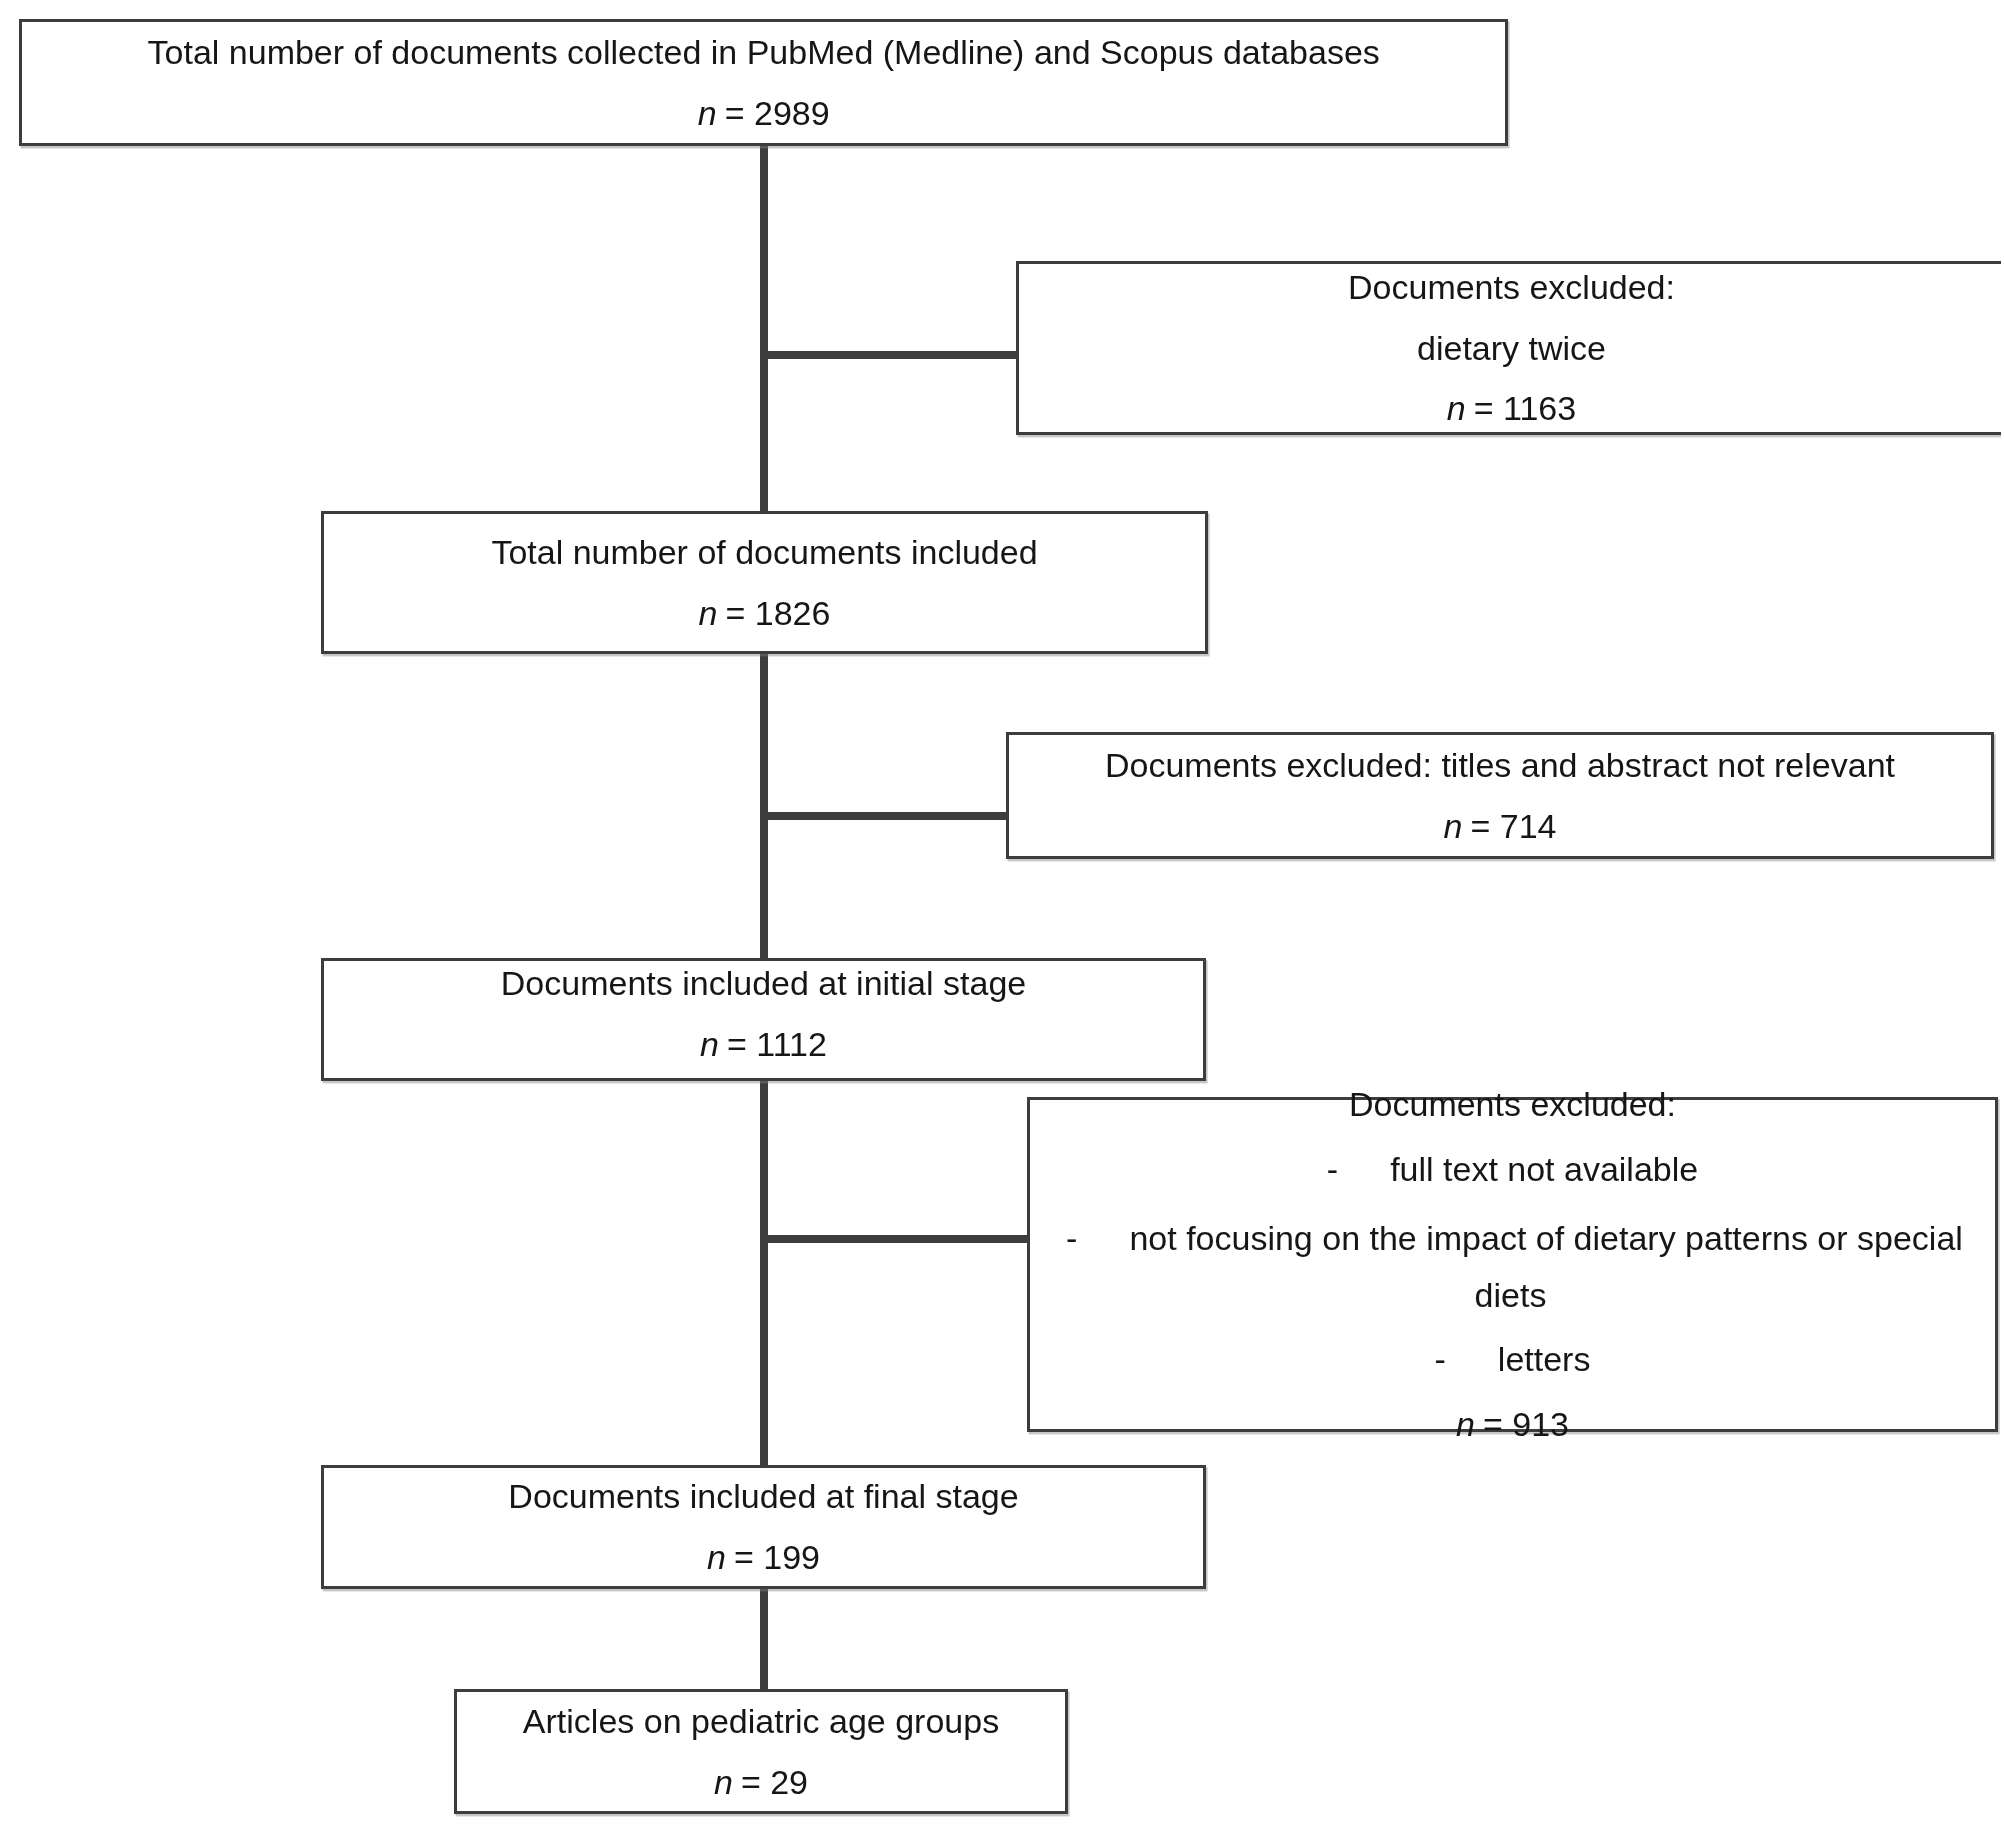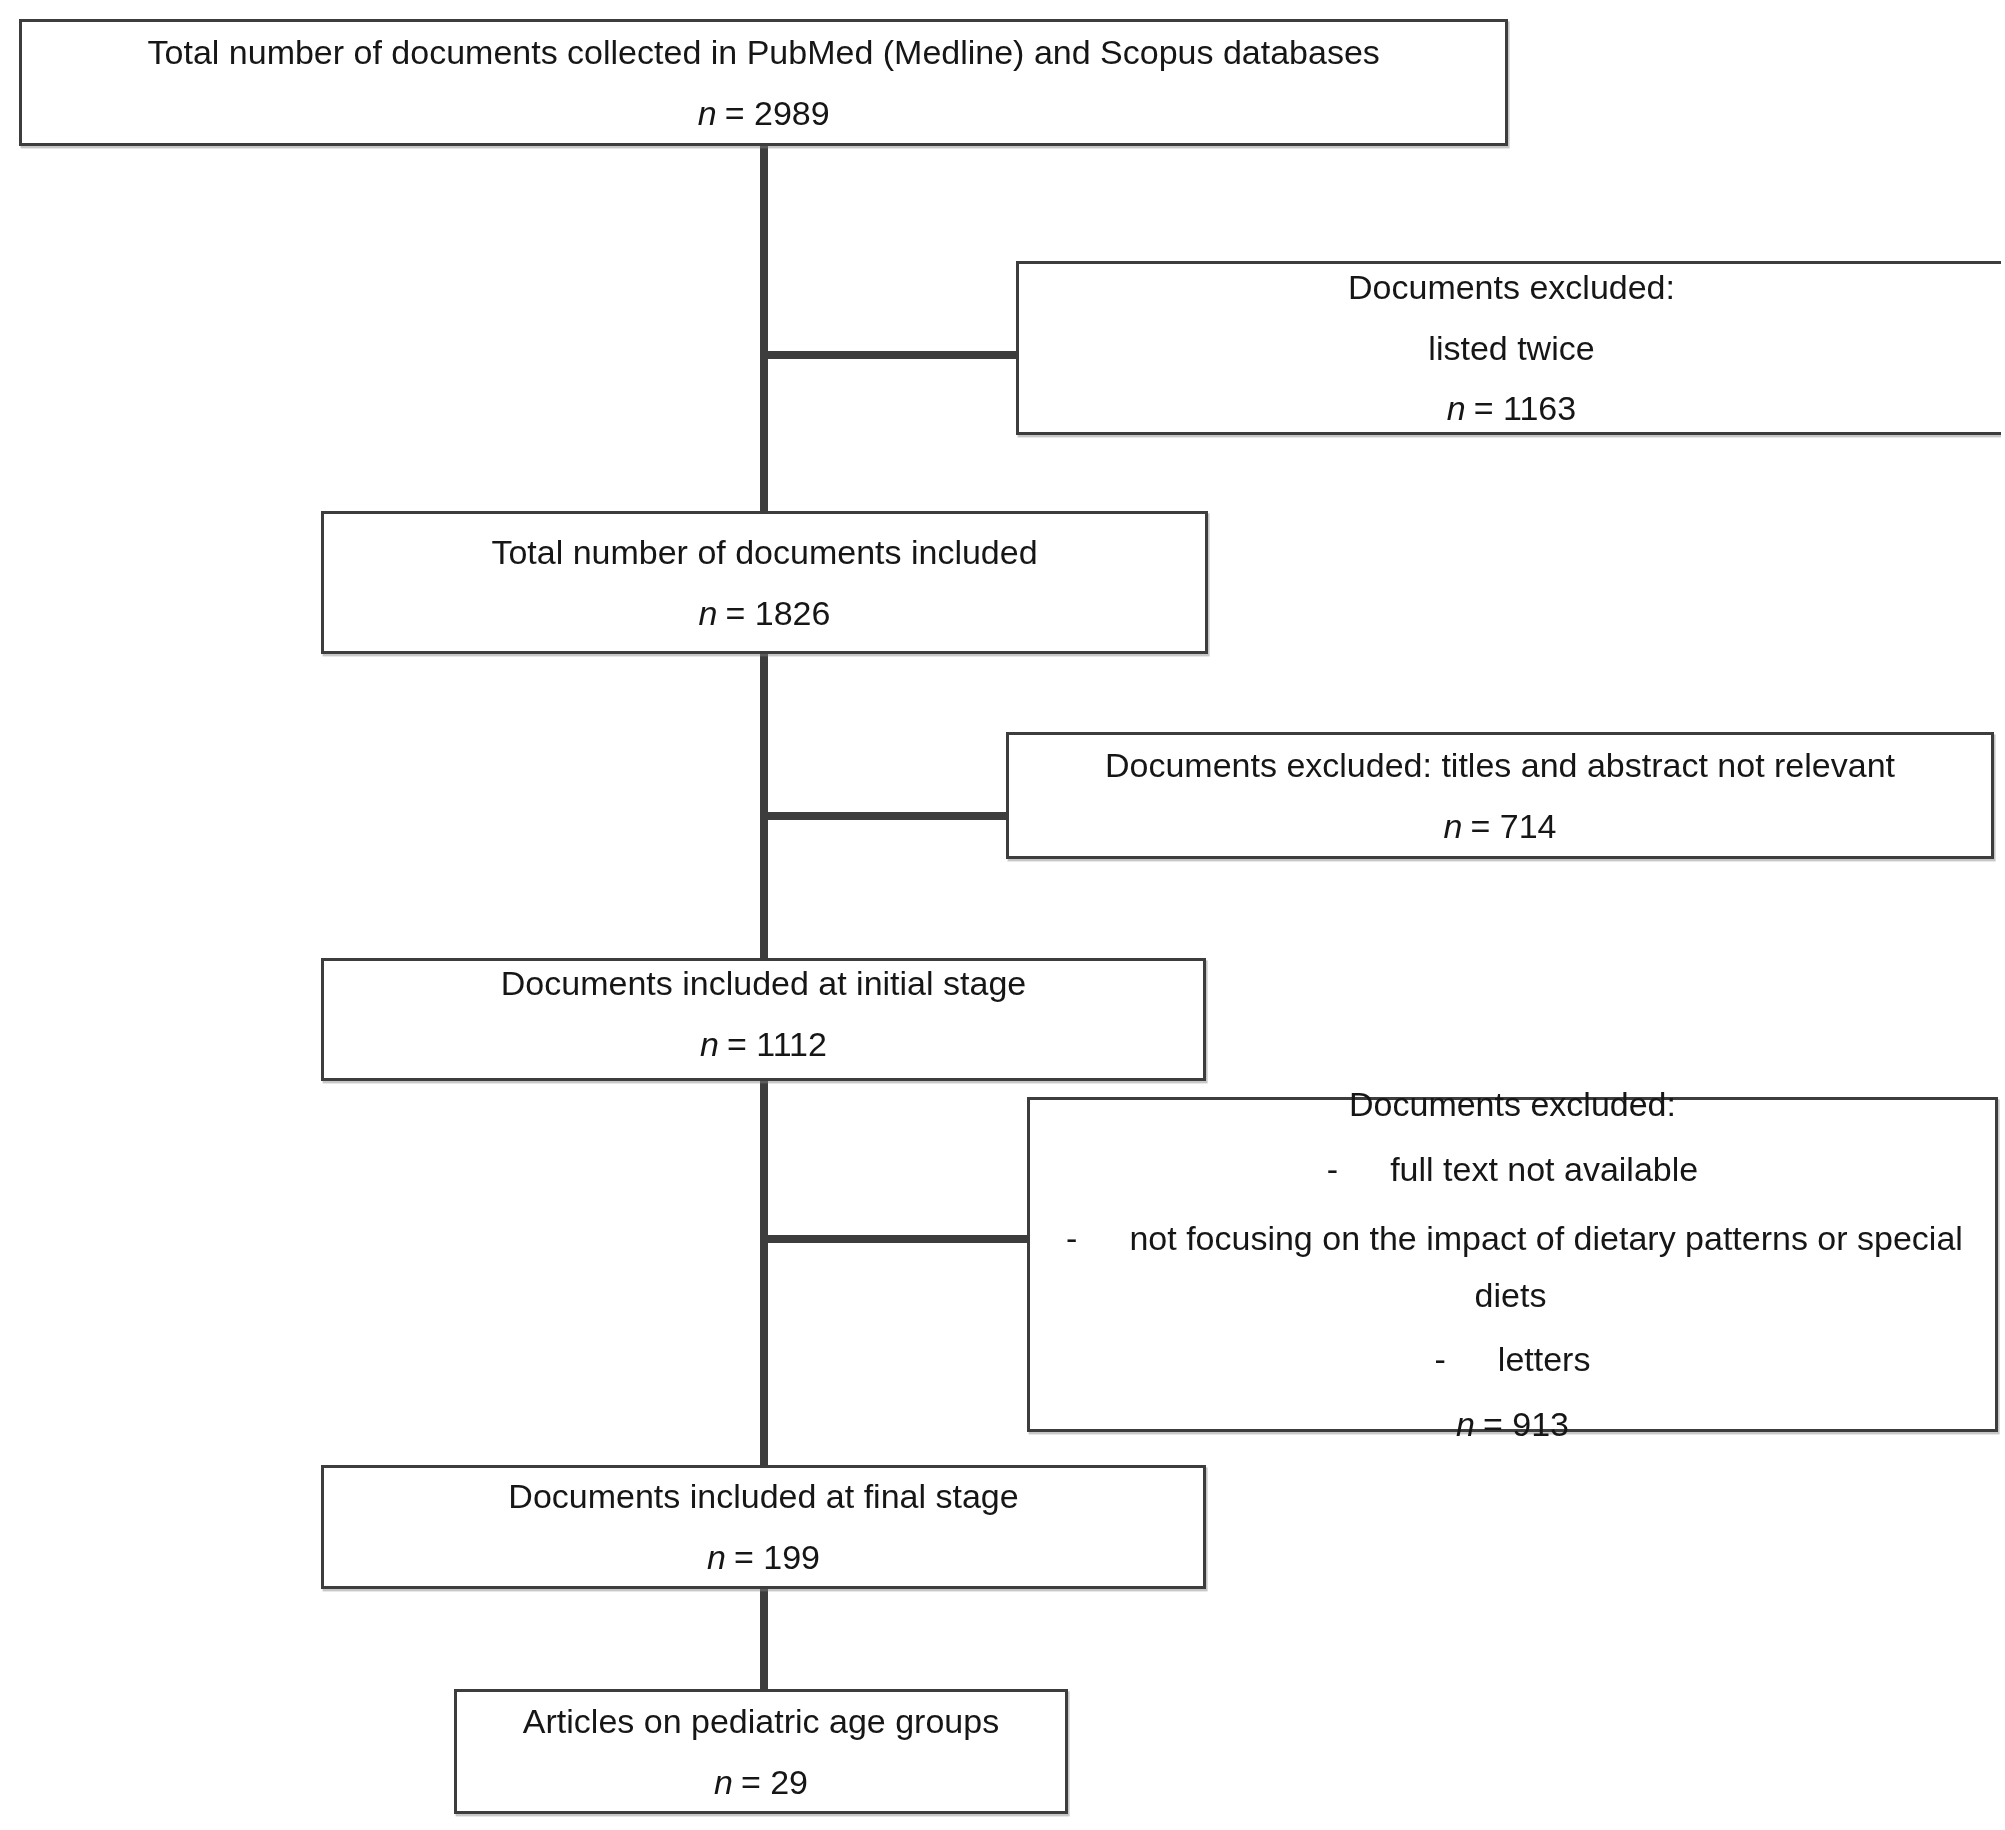--- a/index.html
+++ b/index.html
@@ -58,21 +58,21 @@
 
   <div class="box" style="left:11.2px; top:11.2px; width:1489px; height:127px;">
     <div class="line">Total number of documents collected in PubMed (Medline) and Scopus databases</div>
     <div class="line">
       <span class="n-i">n</span><span>= 2989</span>
     </div>
   </div>
 
   <div class="box" style="left:1008px; top:253px; width:991px; height:174px;">
     <div class="line">Documents excluded:</div>
-    <div class="line">listed twice</div>
+    <div class="line">dietary twice</div>
     <div class="line">
       <span class="n-i">n</span><span>= 1163</span>
     </div>
   </div>
 
   <div class="box" style="left:313px; top:503px; width:887px; height:143px;">
     <div class="line">Total number of documents included</div>
     <div class="line">
       <span class="n-i">n</span><span>= 1826</span>
     </div>

